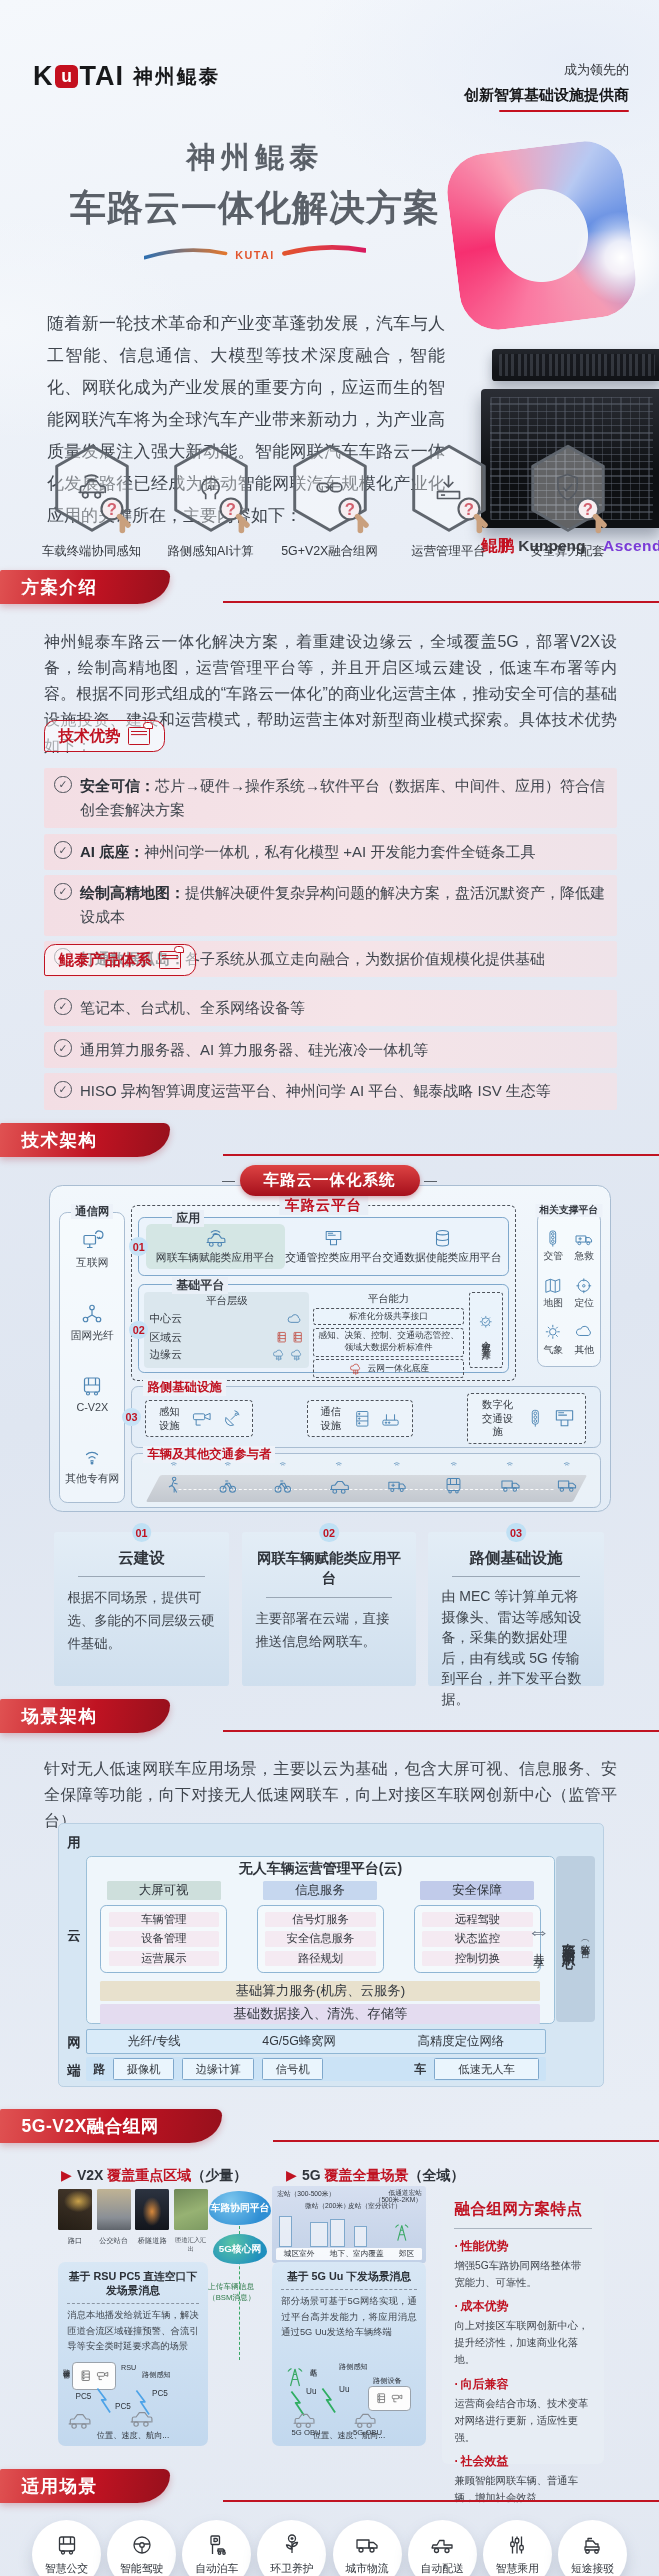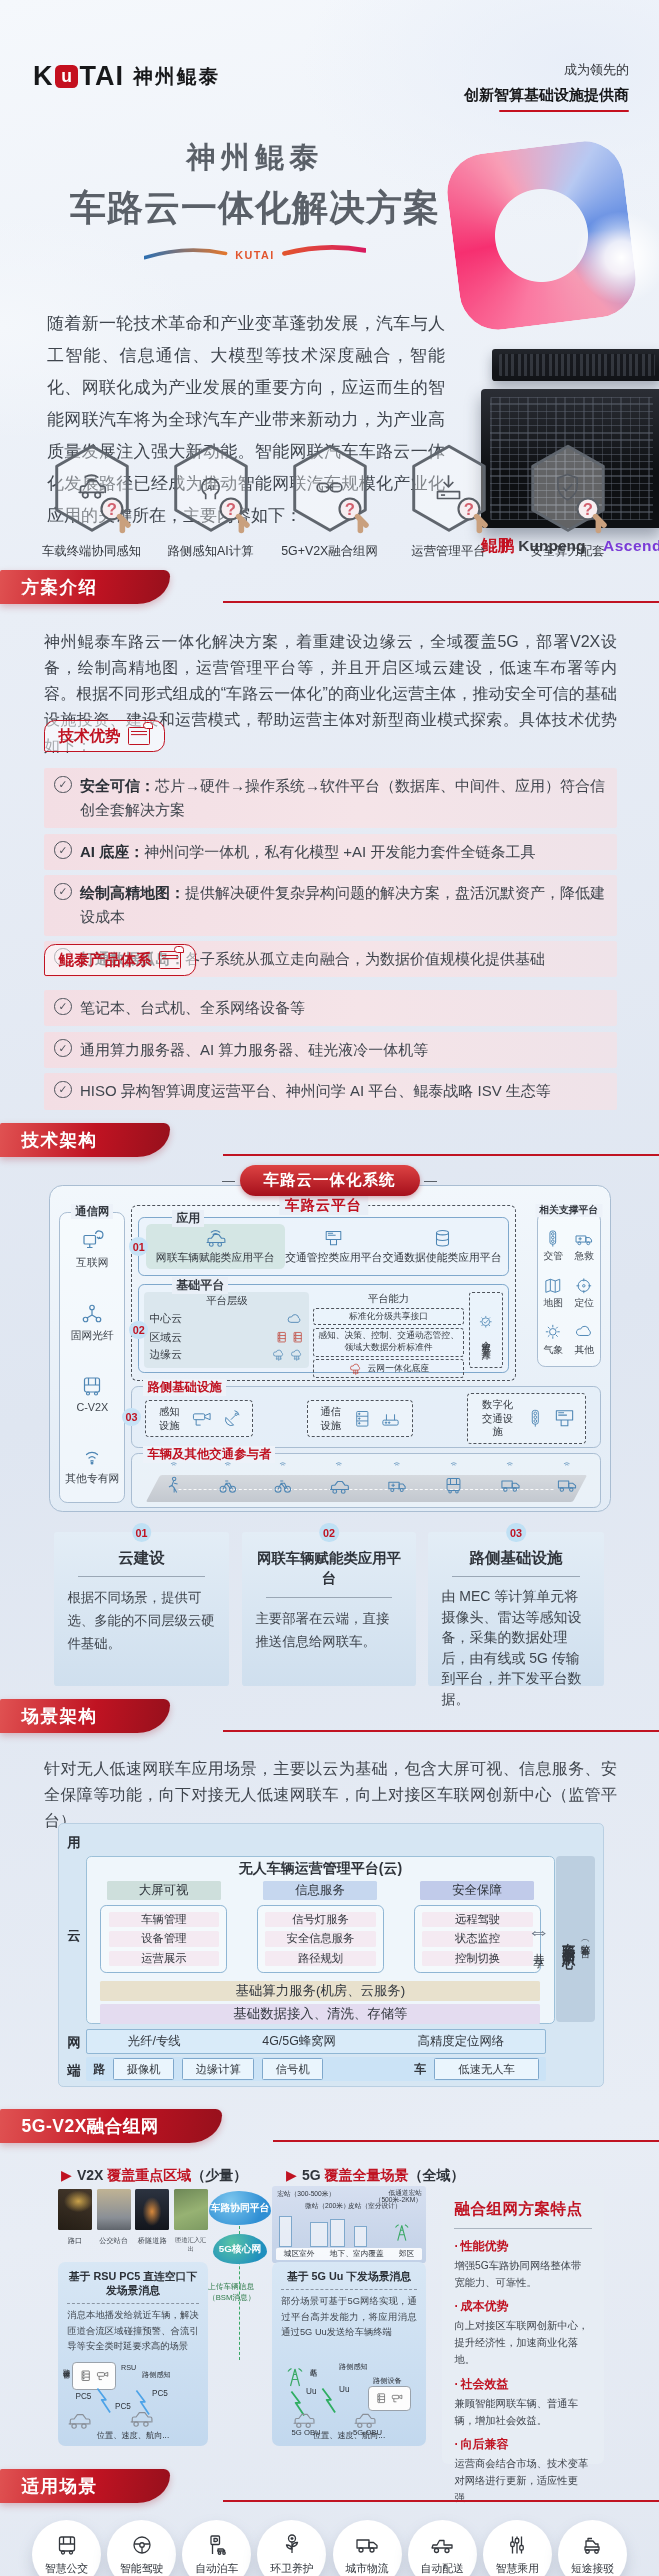--- a/index.html
+++ b/index.html
@@ -1077,26 +1077,26 @@
     <div class="fhr"></div>
     <div class="fitem">
       <div class="fh">性能优势</div>
       <div class="fb">增强5G车路协同网络整体带宽能力、可靠性。</div>
     </div>
     <div class="fitem">
       <div class="fh">成本优势</div>
       <div class="fb">向上对接区车联网创新中心，提升经济性，加速商业化落地。</div>
     </div>
     <div class="fitem">
+      <div class="fh">向后兼容</div>
+      <div class="fb">运营商会结合市场、技术变革对网络进行更新，适应性更强。</div>
+    </div>
+    <div class="fitem">
       <div class="fh">社会效益</div>
       <div class="fb">兼顾智能网联车辆、普通车辆，增加社会效益。</div>
-    </div>
-    <div class="fitem">
-      <div class="fh">向后兼容</div>
-      <div class="fb">运营商会结合市场、技术变革对网络进行更新，适应性更强。</div>
     </div>
   </div>
 </div>
 
 <div class="abs bannerrow" style="top:2469px">
   <div class="banner">适用场景</div>
   <div class="bline"></div>
 </div>
 <div class="abs circles">
   <div class="circ">

